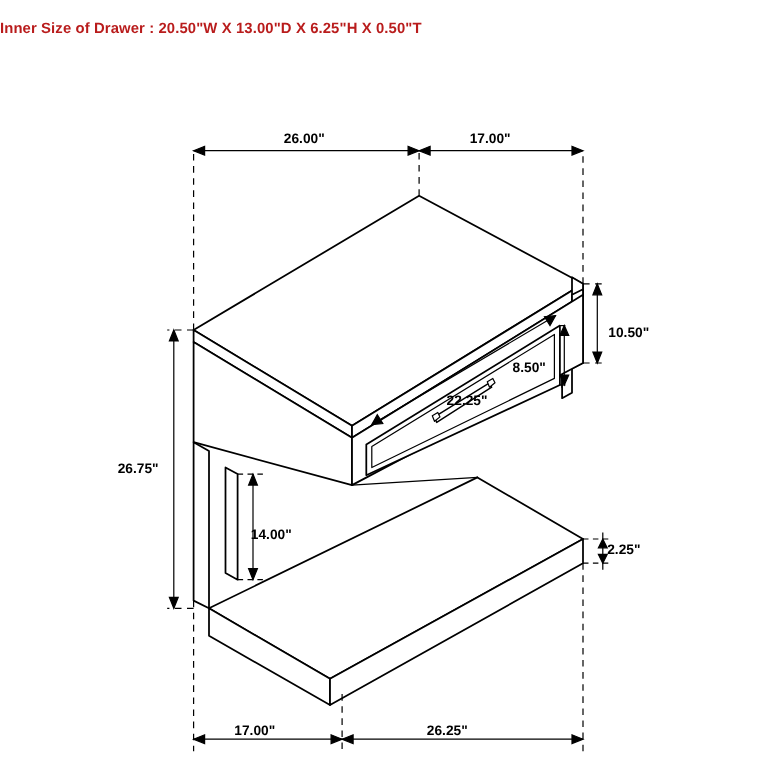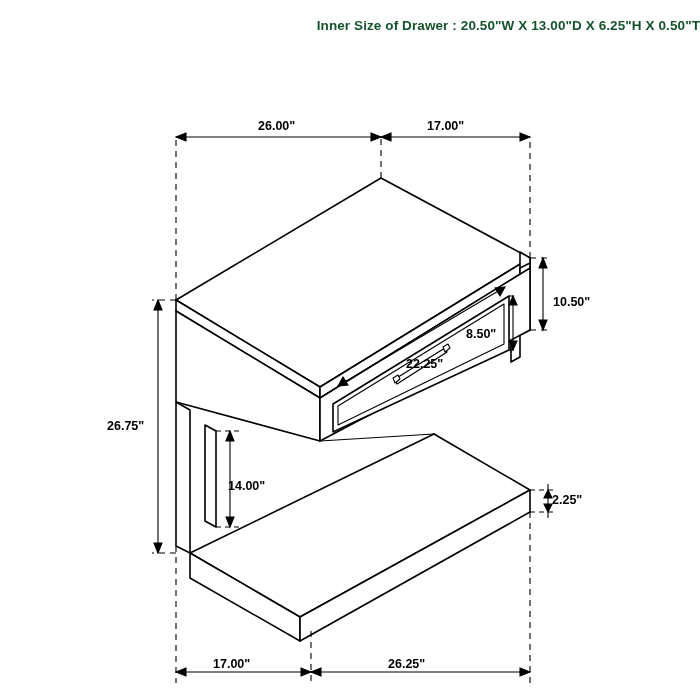--- a/index.html
+++ b/index.html
@@ -18,25 +18,25 @@
   #page {
     position: relative;
     width: 700px;
     height: 700px;
   }
   #title {
     position: absolute;
     top: 18px;
     left: 0;
     width: 700px;
-    text-align: right;
+    text-align: left;
     font-size: 13.5px;
     font-weight: bold;
     letter-spacing: 0.1px;
-    color: #14532d;
+    color: #b91c1c;
   }
   svg.diagram {
     position: absolute;
     top: 0;
     left: 0;
     width: 700px;
     height: 700px;
   }
   .dimlabel {
     position: absolute;

